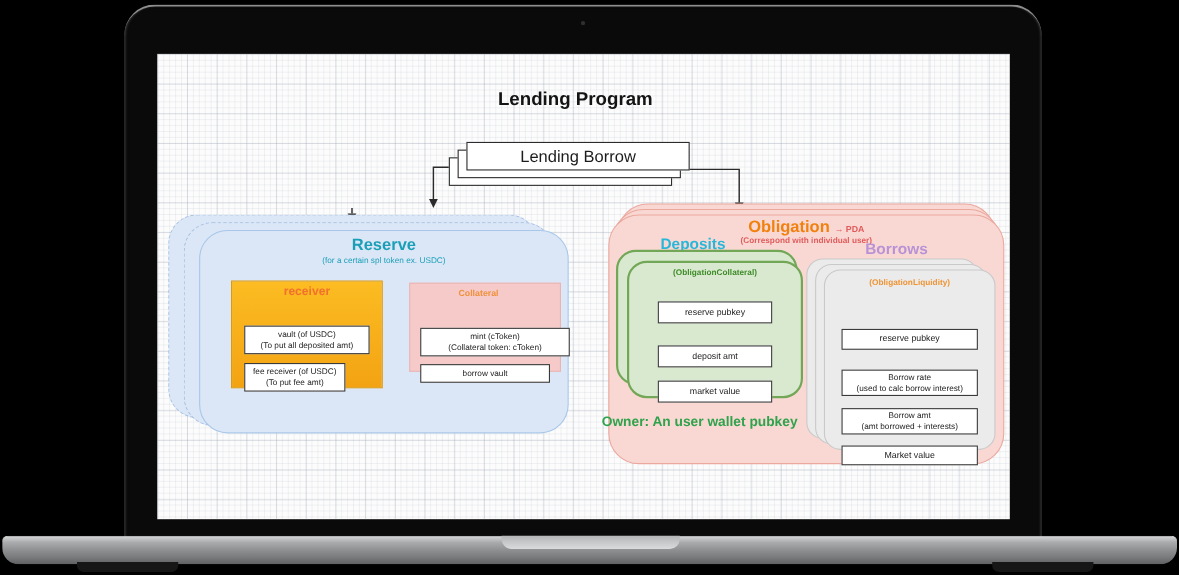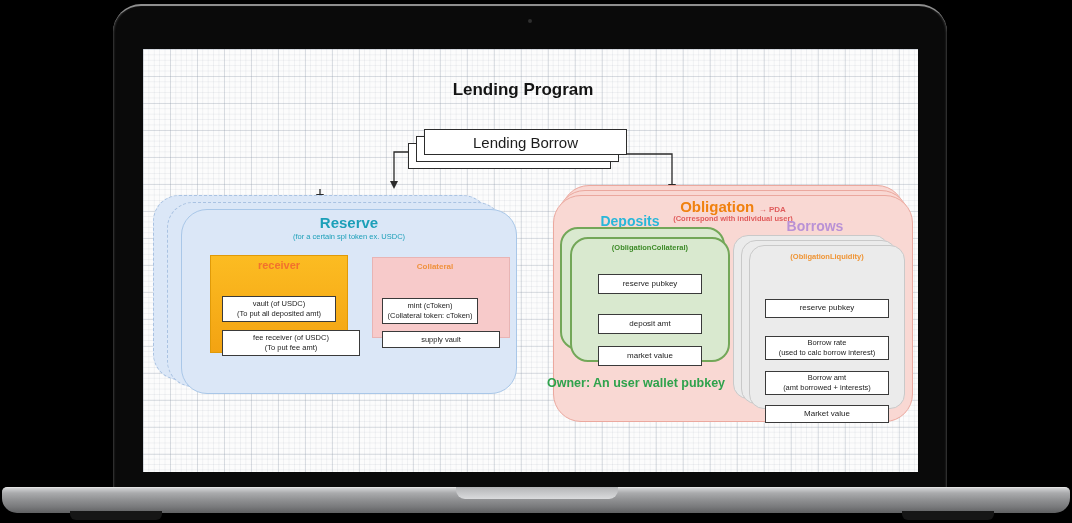--- a/index.html
+++ b/index.html
@@ -119,33 +119,33 @@
       <div class="abs rsv rsv-front"></div>
       <div class="abs ctr rsv-title">Reserve</div>
       <div class="abs ctr rsv-sub">(for a certain spl token ex. USDC)</div>
 
       <div class="abs liq"></div>
       <div class="abs ctr liq-title">receiver</div>
       <div class="fieldbox" style="left:79px; top:228px; width:114px; height:26px;">
         <span>vault (of USDC)</span>
         <span>(To put all deposited amt)</span>
       </div>
-      <div class="fieldbox" style="left:79px; top:262px; width:138px; height:26px;">
+      <div class="fieldbox" style="left:79px; top:262px; width:92px; height:26px;">
         <span>fee receiver (of USDC)</span>
         <span>(To put fee amt)</span>
       </div>
 
       <div class="abs col"></div>
       <div class="abs ctr col-title">Collateral</div>
-      <div class="fieldbox" style="left:239px; top:230px; width:96px; height:26px;">
+      <div class="fieldbox" style="left:239px; top:230px; width:136px; height:26px;">
         <span>mint (cToken)</span>
         <span>(Collateral token: cToken)</span>
       </div>
       <div class="fieldbox" style="left:239px; top:263px; width:118px; height:17px;">
-        <span>supply vault</span>
+        <span>borrow vault</span>
       </div>
 
       <div class="abs obl obl-b2"></div>
       <div class="abs obl obl-b1"></div>
       <div class="abs obl obl-front"></div>
       <div class="abs ctr obl-title-row">
         <span class="obl-title">Obligation</span>
         <span class="obl-suffix">→ PDA</span>
       </div>
       <div class="abs ctr obl-sub">(Correspond with individual user)</div>

